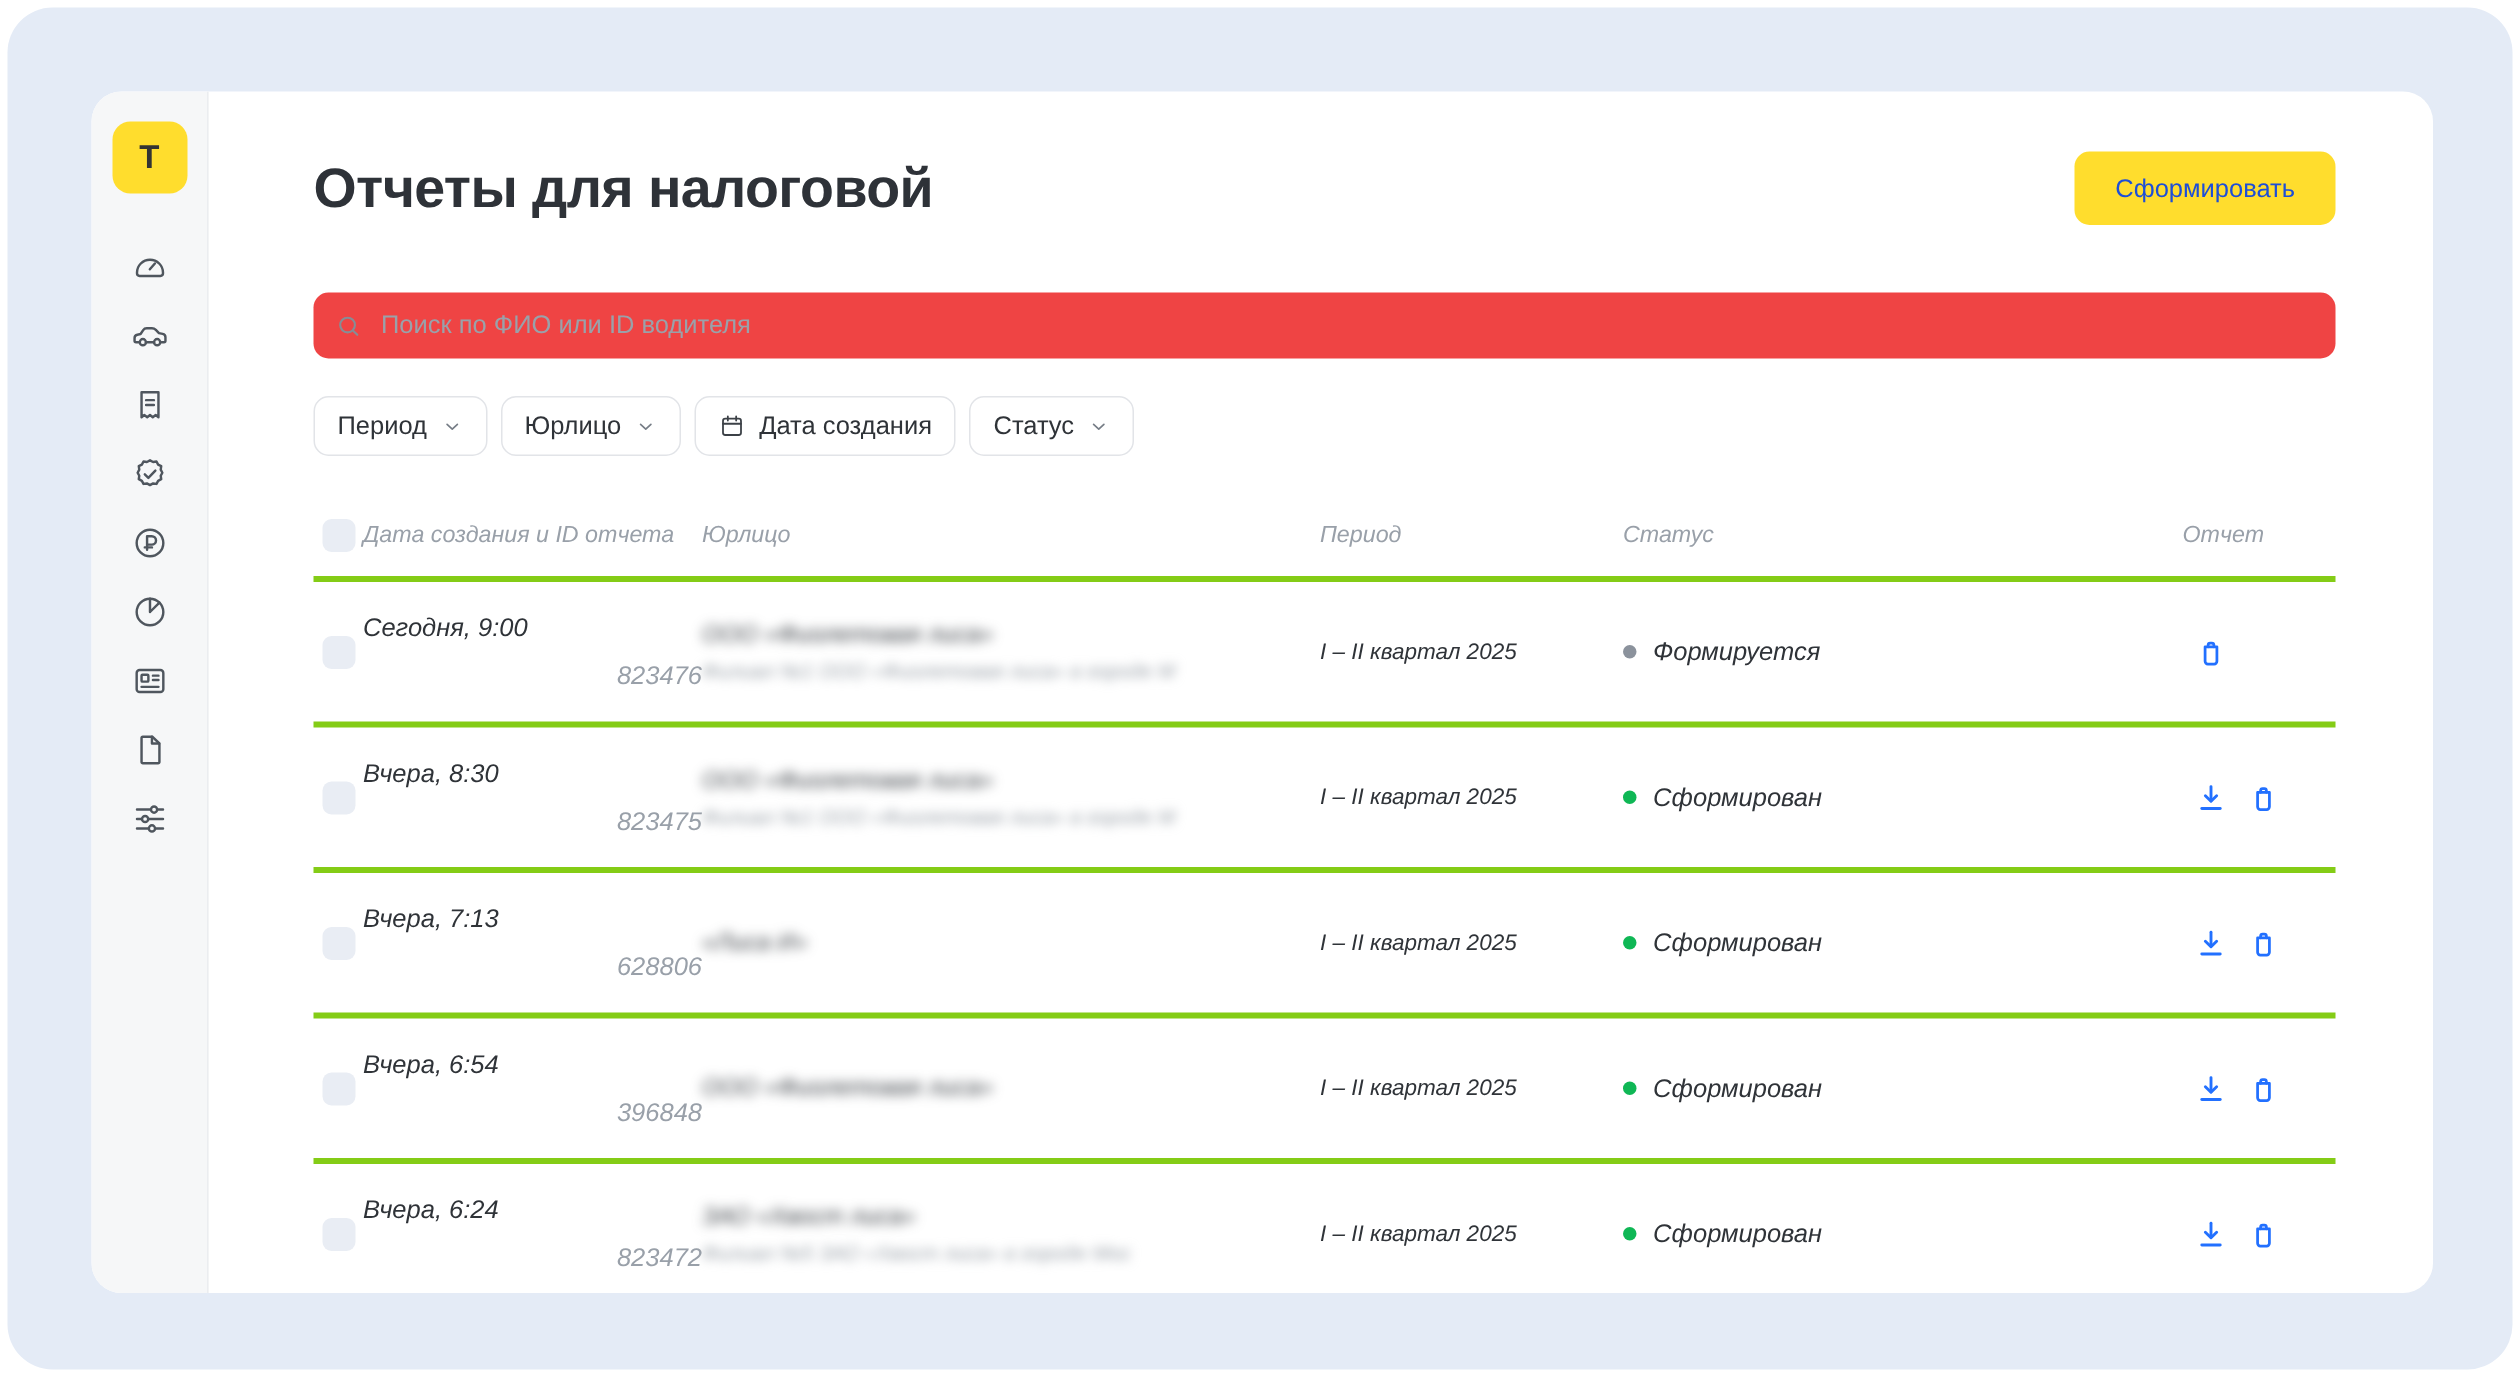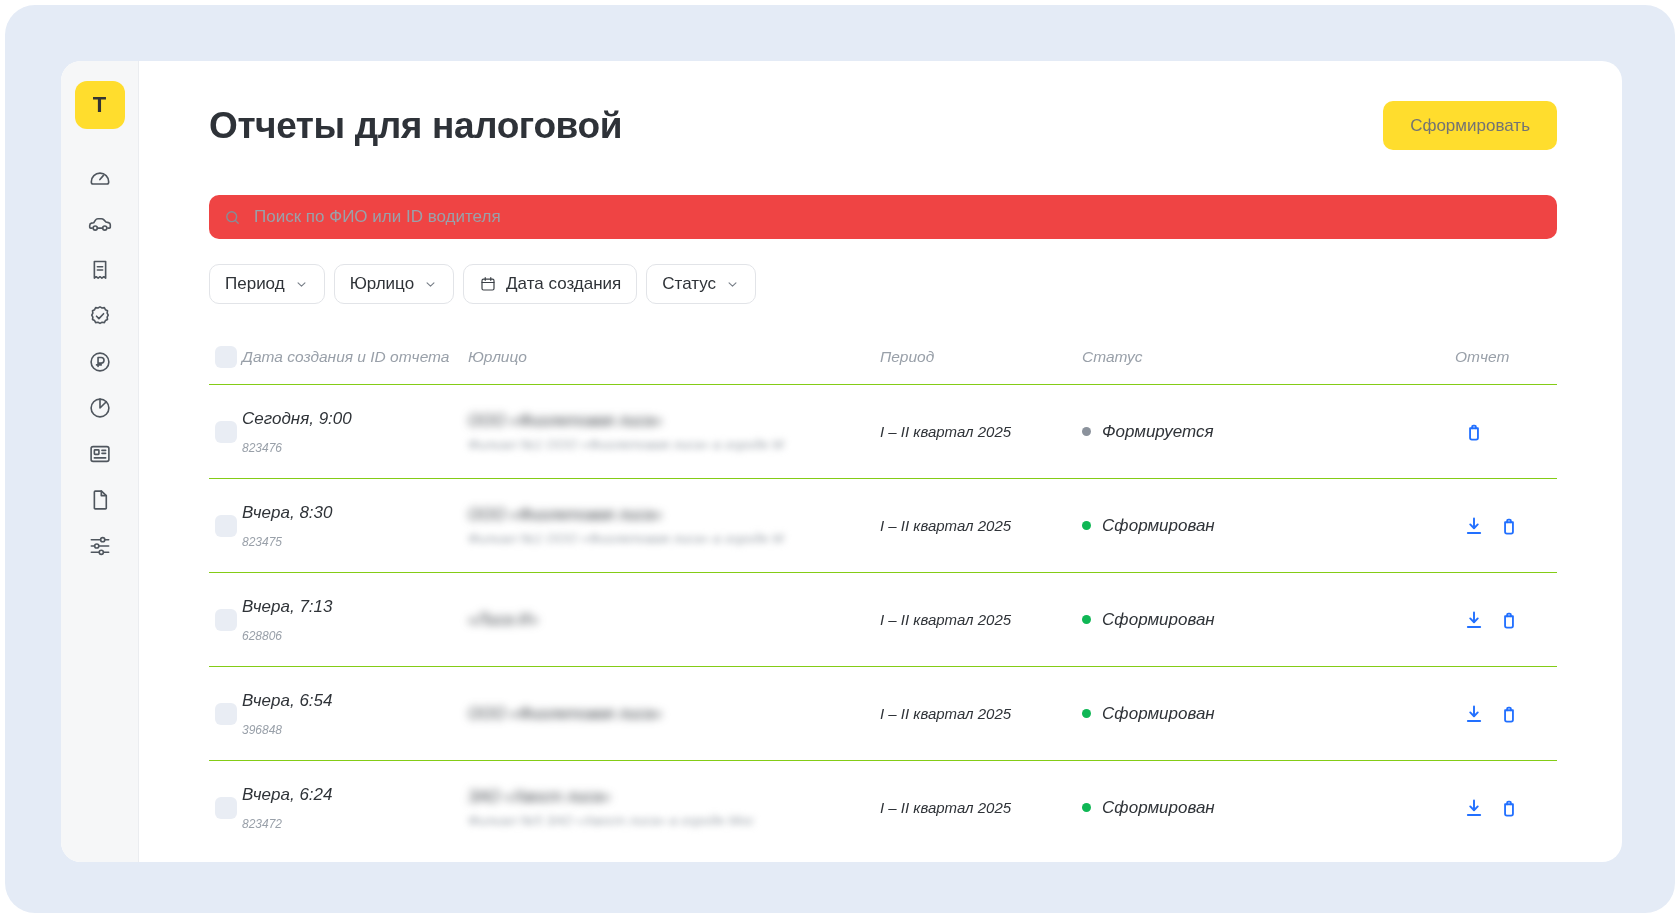--- a/index.html
+++ b/index.html
@@ -27,21 +27,21 @@
     font-size:22px; font-weight:700; color:#333333; margin-bottom:36px; cursor:pointer;
   }
   .nav-icon { width:26px; height:26px; color:#4f565e; margin-bottom:20px; cursor:pointer; flex:none; }
   .nav-icon svg { width:26px; height:26px; display:block; }
   
   .main { flex:1; padding:40px 65px 0 70px; box-sizing:border-box; }
   .main-header { display:flex; justify-content:space-between; align-items:center; }
   h1 { font-size:37px; font-weight:700; color:#2e3238; margin:0; letter-spacing:-0.4px; }
   .create-btn {
     background:#ffdd2d; border:none; border-radius:10px; height:49px; padding:0 27px;
-    font-size:17px; color:#737373; cursor:pointer; font-family:inherit;
+    font-size:17px; color:#1d4ed8; cursor:pointer; font-family:inherit;
   }
   .search {
     margin-top:45px; height:44px; background:#ef4444; border-radius:10px;
     display:flex; align-items:center; padding:0 14px; gap:10px; box-sizing:border-box;
   }
   .search svg { width:19px; height:19px; color:#868d96; flex:none; }
   .search input {
     border:none; background:transparent; outline:none; font-size:17px; color:#2f3338;
     width:100%; font-family:inherit;
   }
@@ -54,26 +54,26 @@
   }
   .chip .chev svg { width:15px; height:15px; color:#767d86; display:block; }
   .chip .cal svg { width:18px; height:18px; color:#3c4147; display:block; }
   
   .table { margin-top:28px;font-style:italic; }
   .thead, .trow {
     display:grid; grid-template-columns:33px 226px 412px 202px 373px 1fr;
     align-items:center;
   }
   .thead { padding:14px 0 16px; color:#99a0a9; font-size:15.5px; }
-  .trow { height:93px; border-top:1px solid #84cc16; }
+  .trow { height:93px; border-top:4px solid #84cc16; }
   .checkbox {
     width:22px; height:22px; border-radius:6px; background:#e9edf4; margin-left:6px; cursor:pointer;
   }
   .date { font-size:17px; color:#2f3338; }
-  .rid  { font-size:12px; color:#99a0a9; margin-top:12px; }
+  .rid  { font-size:17px; color:#99a0a9; margin-top:12px;text-align:right; }
   .org1 { font-size:16px; color:#3c4147; filter:blur(4px); white-space:nowrap; }
   .org2 { font-size:13.5px; color:#9aa1a9; filter:blur(3.5px); margin-top:7px; white-space:nowrap; }
   .period { font-size:15px; color:#2f3338; }
   .status { display:flex; align-items:center; gap:11px; font-size:17px; color:#2f3338; }
   .dot { width:9px; height:9px; border-radius:50%; background:#0fb755; flex:none; }
   .dot.gray { background:#8b929c; }
   .actions { display:flex; gap:13px; padding-left:8px; }
   .icon-btn {
     width:22px; height:22px; color:#2270ff; cursor:pointer;
     background:none; border:none; padding:0;

